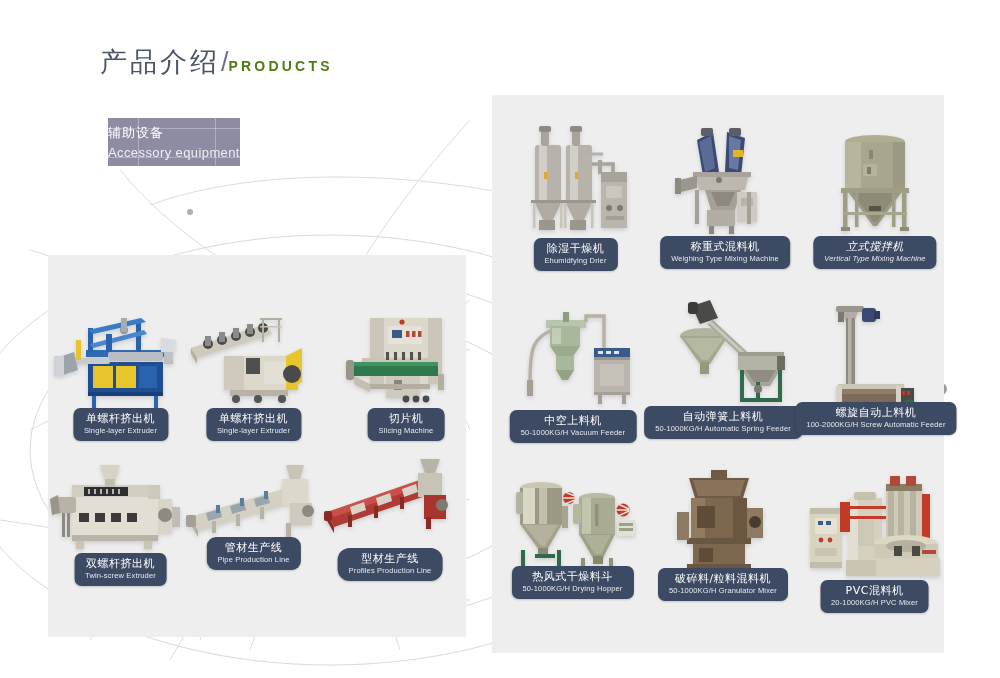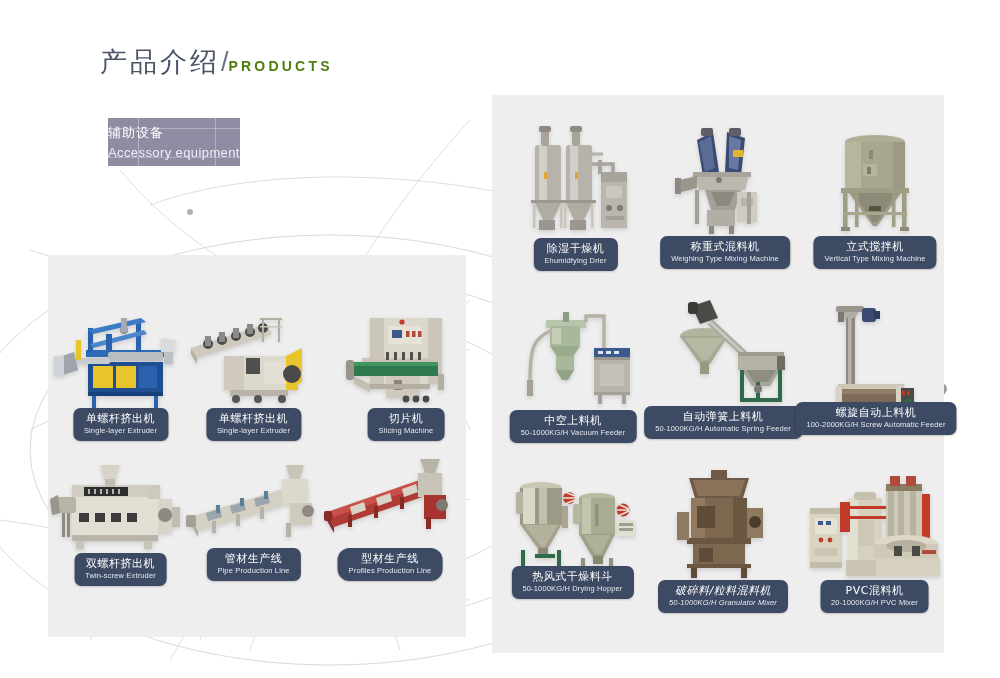--- a/index.html
+++ b/index.html
@@ -299,21 +299,21 @@
         <circle cx="122" cy="56" r="6" fill="#8e8981"></circle>
         <g fill="#b8b3a7">
             <rect x="26" y="66" width="4" height="12"></rect>
             <rect x="50" y="59" width="4" height="12"></rect>
             <rect x="74" y="52" width="4" height="12"></rect>
             <rect x="100" y="68" width="5" height="14"></rect>
           </g>
         <rect x="0" y="60" width="10" height="12" rx="2" fill="#a5a096"></rect>
       </g>
     </svg>
-    <div class="pill" style="top:93px;">
+    <div class="pill" style="top:82px;border-radius:9px;">
       <span class="t1">管材生产线</span>
       <span class="t2">Pipe Production Line</span>
     </div>
   </div>
 
   <div class="cell" style="left:324px;top:455px;width:132px;height:130px;">
     <svg class="art sh" width="132" height="100" viewBox="0 0 132 100">
       <g>
         <path d="M2,58 L108,22 L116,36 L10,72 Z" fill="#b03a34"></path>
         <path d="M2,58 L10,72 L10,78 L2,64 Z" fill="#8a2a26"></path>
@@ -419,21 +419,21 @@
           </g>
         <circle cx="54" cy="62" r="3" fill="#7d7971"></circle>
       </g>
     </svg>
     <div class="pill" style="top:118px;">
       <span class="t1">称重式混料机</span>
       <span class="t2">Weighing Type Mixing Machine</span>
     </div>
   </div>
 
-  <div class="cell" style="left:815px;top:118px;width:120px;height:148px;">
+  <div class="cell" style="left:815px;top:118px;width:120px;height:148px;font-style:italic;">
     <svg class="art sh" width="120" height="118" viewBox="0 0 120 118">
       <g>
         <ellipse cx="60" cy="24" rx="30" ry="7" fill="#b0ad95"></ellipse>
         <rect x="30" y="24" width="60" height="48" fill="#a9a68e"></rect>
         <rect x="30" y="24" width="16" height="48" fill="#b8b59d"></rect>
         <rect x="78" y="24" width="12" height="48" fill="#9c9984"></rect>
         <rect x="54" y="32" width="4" height="9" fill="#8a8774"></rect>
         <rect x="48" y="46" width="14" height="12" fill="#b6b39b"></rect>
         <rect x="52" y="49" width="4" height="7" fill="#7e7b6a"></rect>
         <rect x="26" y="70" width="68" height="5" fill="#a09d86"></rect>
@@ -625,21 +625,21 @@
         <circle cx="92" cy="54" r="6" fill="#4a3d2e"></circle>
         <g fill="#5e4c38">
             <rect x="28" y="98" width="6" height="12"></rect>
             <rect x="78" y="98" width="6" height="12"></rect>
           </g>
         <rect x="24" y="96" width="64" height="4" fill="#6a5742"></rect>
         <rect x="14" y="44" width="12" height="28" fill="#8e7a60"></rect>
         <rect x="48" y="2" width="16" height="10" fill="#6e5a46"></rect>
       </g>
     </svg>
-    <div class="pill" style="top:112px;font-style:italic;">
+    <div class="pill" style="top:100px;">
       <span class="t1">破碎料/粒料混料机</span>
       <span class="t2">50-1000KG/H  Granulator Mixer</span>
     </div>
   </div>
 
   <div class="cell" style="left:802px;top:468px;width:145px;height:134px;">
     <svg class="art sh" width="145" height="112" viewBox="0 0 145 112">
       <g>
         <rect x="8" y="40" width="32" height="54" fill="#d9d4c2"></rect>
         <rect x="8" y="40" width="32" height="6" fill="#c2bdab"></rect>

